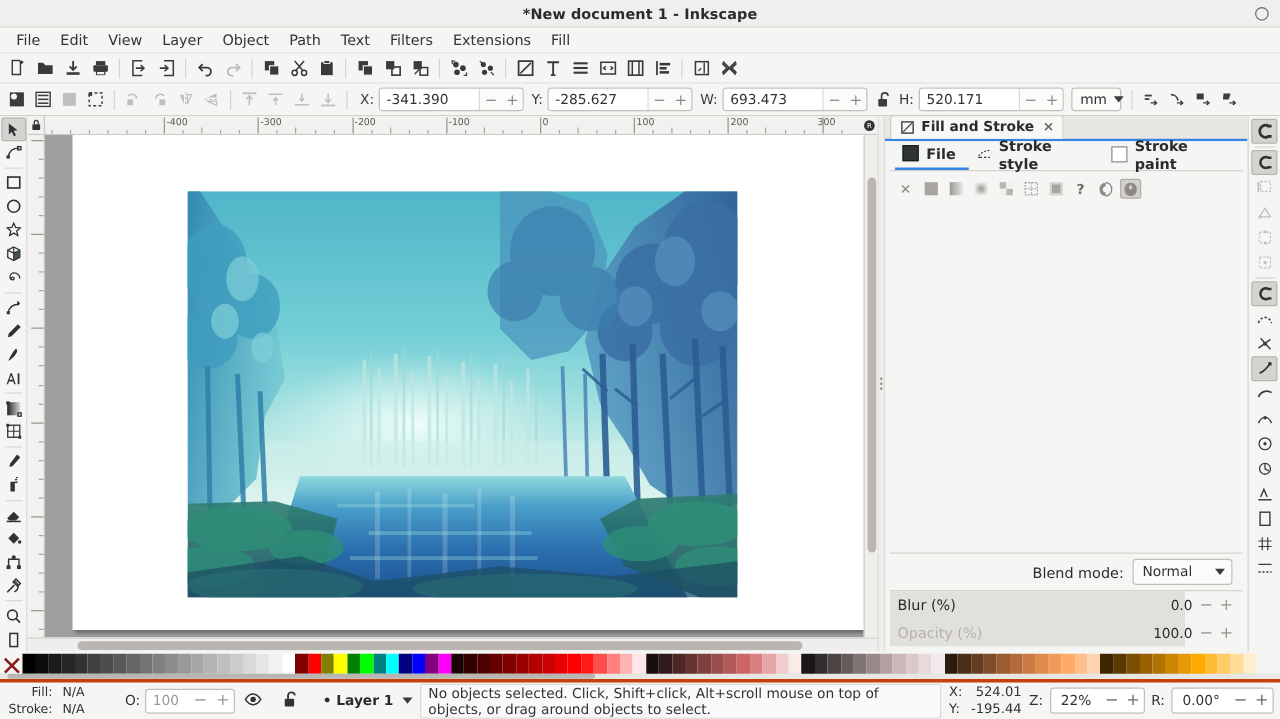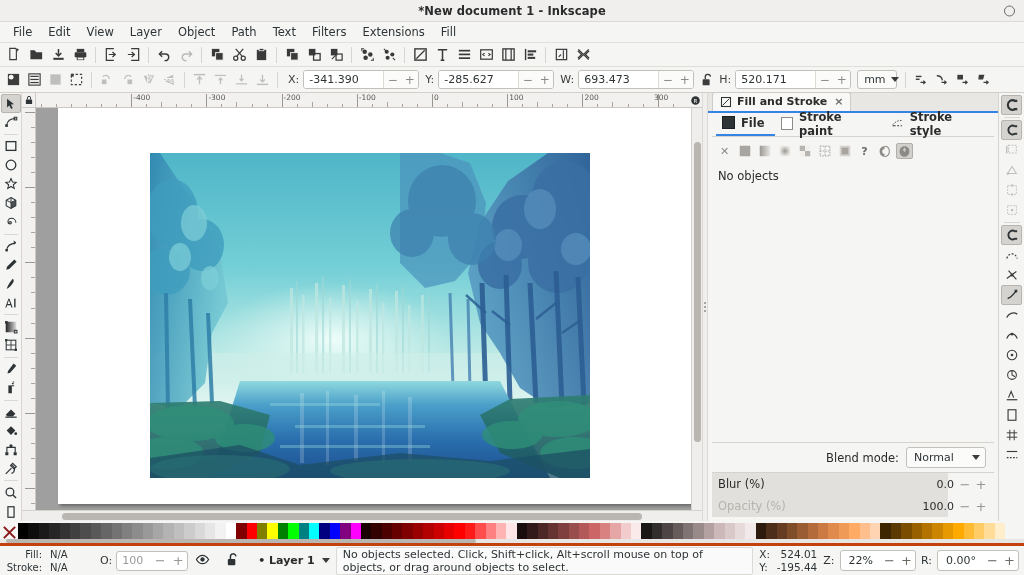--- a/index.html
+++ b/index.html
@@ -993,29 +993,29 @@
         </div>
       </div>
 
       <div class="dockbody">
         <div class="fstabs">
           <div class="fstab sel">
             <span class="sw-fill"></span>
             <span>File</span>
           </div>
           <div class="fstab">
-            <span class="sw-stroke"></span>
-            <span>Stroke paint</span>
-          </div>
-          <div class="fstab">
             <svg width="13" height="13" viewBox="0 0 16 16">
                 <path d="M2 11h4M8 11h2.5M12.5 11h1.8" stroke="#3b3b3b" stroke-width="1.3"></path>
                 <path d="M2.5 9.5C6 5 10 4 14 4" fill="none" stroke="#3b3b3b" stroke-width="1.1" stroke-dasharray="2 1.6"></path>
               </svg>
             <span>Stroke style</span>
+          </div>
+          <div class="fstab">
+            <span class="sw-stroke"></span>
+            <span>Stroke paint</span>
           </div>
         </div>
 
         <div class="paintrow">
           <div class="pbtn" style="color:#8d8a85">✕</div>
           <div class="pbtn">
               <svg width="12" height="12" viewBox="0 0 16 16">
                 <rect x="1" y="1" width="14" height="14" fill="#a8a5a0"></rect>
               </svg>
             </div>
@@ -1069,21 +1069,20 @@
               </svg>
             </div>
           <div class="pbtn sel">
               <svg width="13" height="13" viewBox="0 0 16 16">
                 <path d="M8 1.5C4 1.5 2 4.5 2 8s2.4 6.5 6 6.5S14 11.5 14 8 12 1.5 8 1.5z" fill="#8d8a85"></path>
                 <path d="M8 3.2c-2 2-2.6 3.4 0 5.4 2.6-2 2-3.4 0-5.4z" fill="#cfccc7"></path>
               </svg>
             </div>
         </div>
 
-        <div class="noobjects">No objects</div>
         <div class="panelfill"></div>
 
         <div class="blendrow">
           <span class="blendlabel">Blend mode:</span>
           <div class="blendcombo">
             <span>Normal</span>
             <span class="caret"></span>
           </div>
         </div>
 

